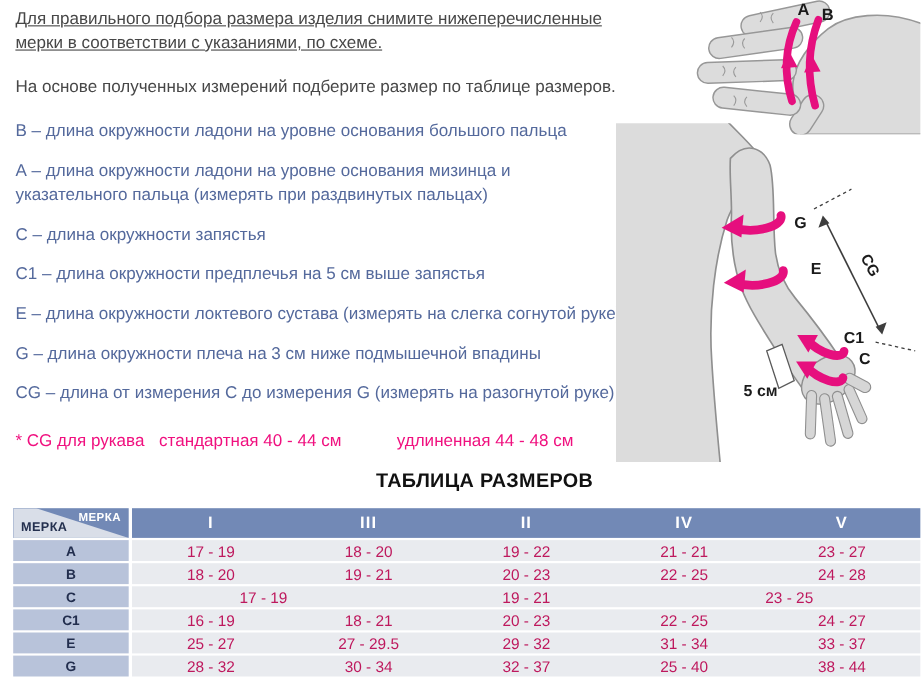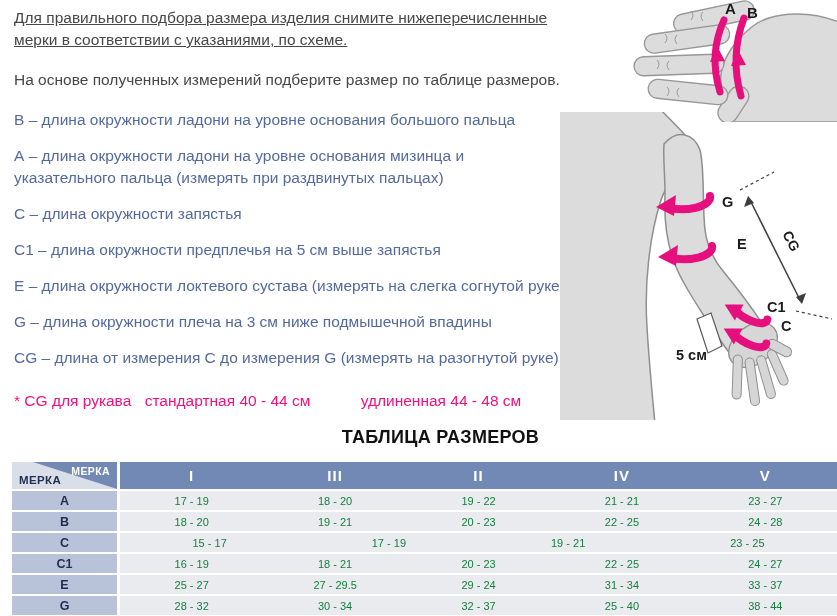--- a/index.html
+++ b/index.html
@@ -34,21 +34,21 @@
     clip-path:polygon(0 0, 20% 0, 100% 100%, 0 100%); }
   .corner-size { position:absolute; top:3px; right:7px; color:#ffffff; font-weight:bold; font-size:10.5px; letter-spacing:0.4px; }
   .corner-measure { position:absolute; bottom:3px; left:7px; color:#24304f; font-weight:bold; font-size:11.5px; letter-spacing:0.4px; }
   .col-strip { flex:1; background:#7289b6; display:flex; }
   .col-cell { flex:1; display:flex; align-items:center; justify-content:center;
     color:#ffffff; font-weight:bold; font-size:15px; letter-spacing:1px; }
   .t-row { display:flex; height:19px; margin-bottom:2px; }
   .row-label { width:105px; margin-right:3px; background:#b8c3da; display:flex; align-items:center; justify-content:center;
     font-weight:bold; font-size:12.5px; color:#222e4e; }
   .row-strip { flex:1; background:#e9ebef; display:flex; }
-  .row-cell { flex:1; display:flex; align-items:center; justify-content:center; font-size:11px; color:#15803d; }
+  .row-cell { flex:1; display:flex; align-items:center; justify-content:center; font-size:14px; color:#be185d; }
 
   
   .hand-figure { position:absolute; left:617px; top:0; width:220px; height:122px; }
   .arm-figure  { position:absolute; left:560px; top:112px; width:277px; height:308px; }
   svg text { font-family:"Liberation Sans","DejaVu Sans",sans-serif; }
 </style>
 </head>
 <body>
 
 <div class="page">
@@ -105,42 +105,41 @@
         <div class="row-cell">18 - 20</div>
         <div class="row-cell">19 - 21</div>
         <div class="row-cell">20 - 23</div>
         <div class="row-cell">22 - 25</div>
         <div class="row-cell">24 - 28</div>
       </div>
     </div>
     <div class="t-row">
       <div class="row-label">С</div>
       <div class="row-strip">
-        <div class="row-cell">15 - 17</div>
         <div class="row-cell">17 - 19</div>
         <div class="row-cell">19 - 21</div>
         <div class="row-cell">23 - 25</div>
       </div>
     </div>
     <div class="t-row">
       <div class="row-label">С1</div>
       <div class="row-strip">
         <div class="row-cell">16 - 19</div>
         <div class="row-cell">18 - 21</div>
         <div class="row-cell">20 - 23</div>
         <div class="row-cell">22 - 25</div>
         <div class="row-cell">24 - 27</div>
       </div>
     </div>
     <div class="t-row">
       <div class="row-label">Е</div>
       <div class="row-strip">
         <div class="row-cell">25 - 27</div>
         <div class="row-cell">27 - 29.5</div>
-        <div class="row-cell">29 - 24</div>
+        <div class="row-cell">29 - 32</div>
         <div class="row-cell">31 - 34</div>
         <div class="row-cell">33 - 37</div>
       </div>
     </div>
     <div class="t-row">
       <div class="row-label">G</div>
       <div class="row-strip">
         <div class="row-cell">28 - 32</div>
         <div class="row-cell">30 - 34</div>
         <div class="row-cell">32 - 37</div>

